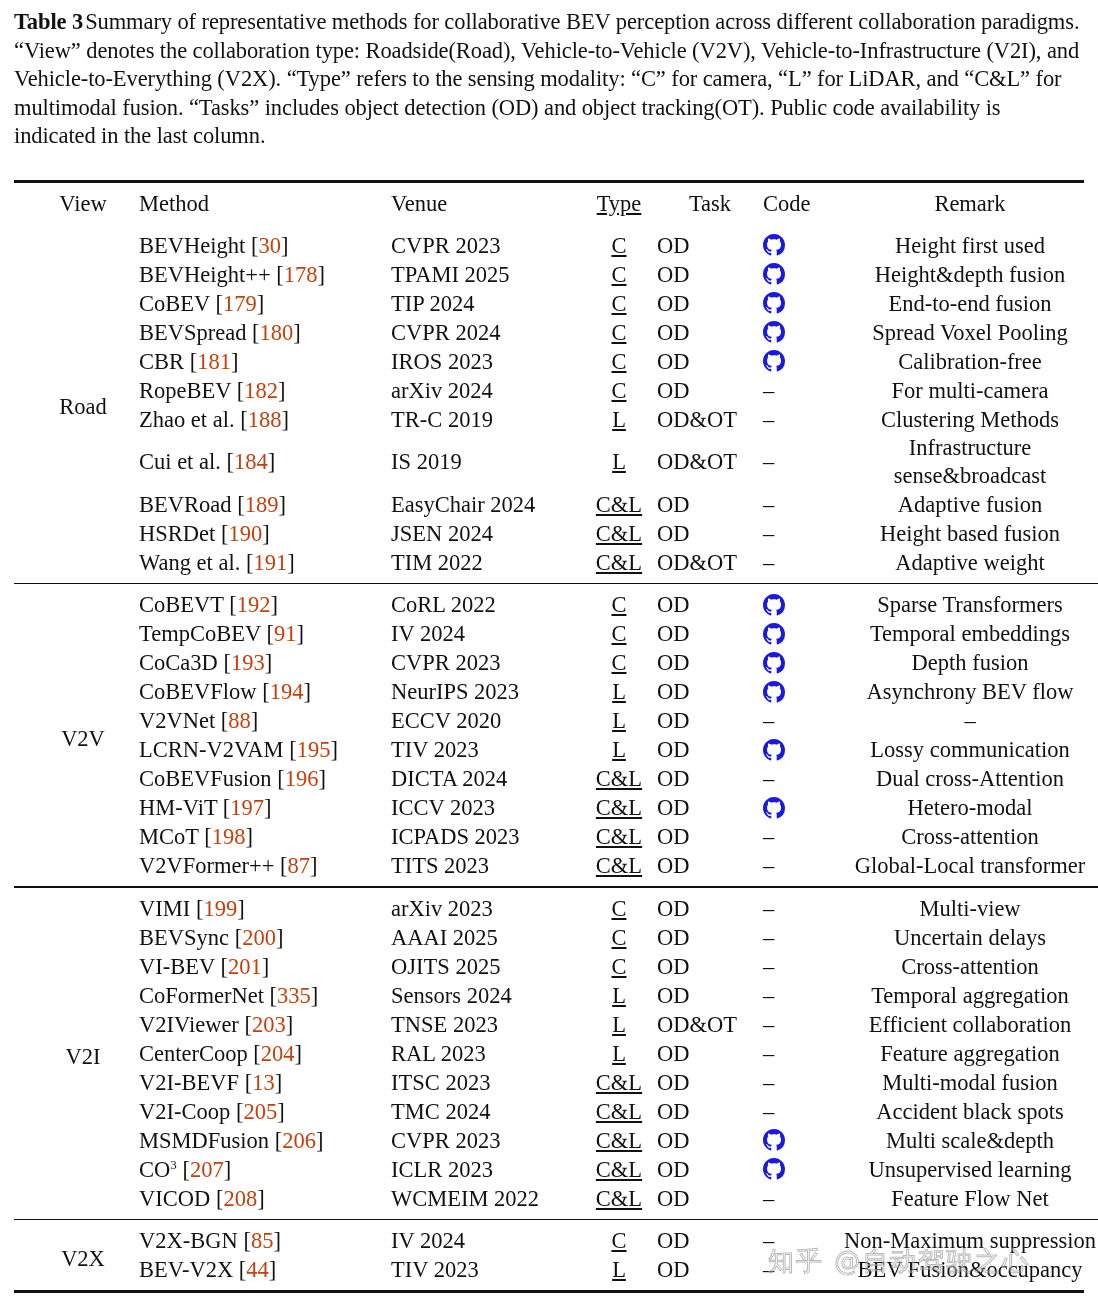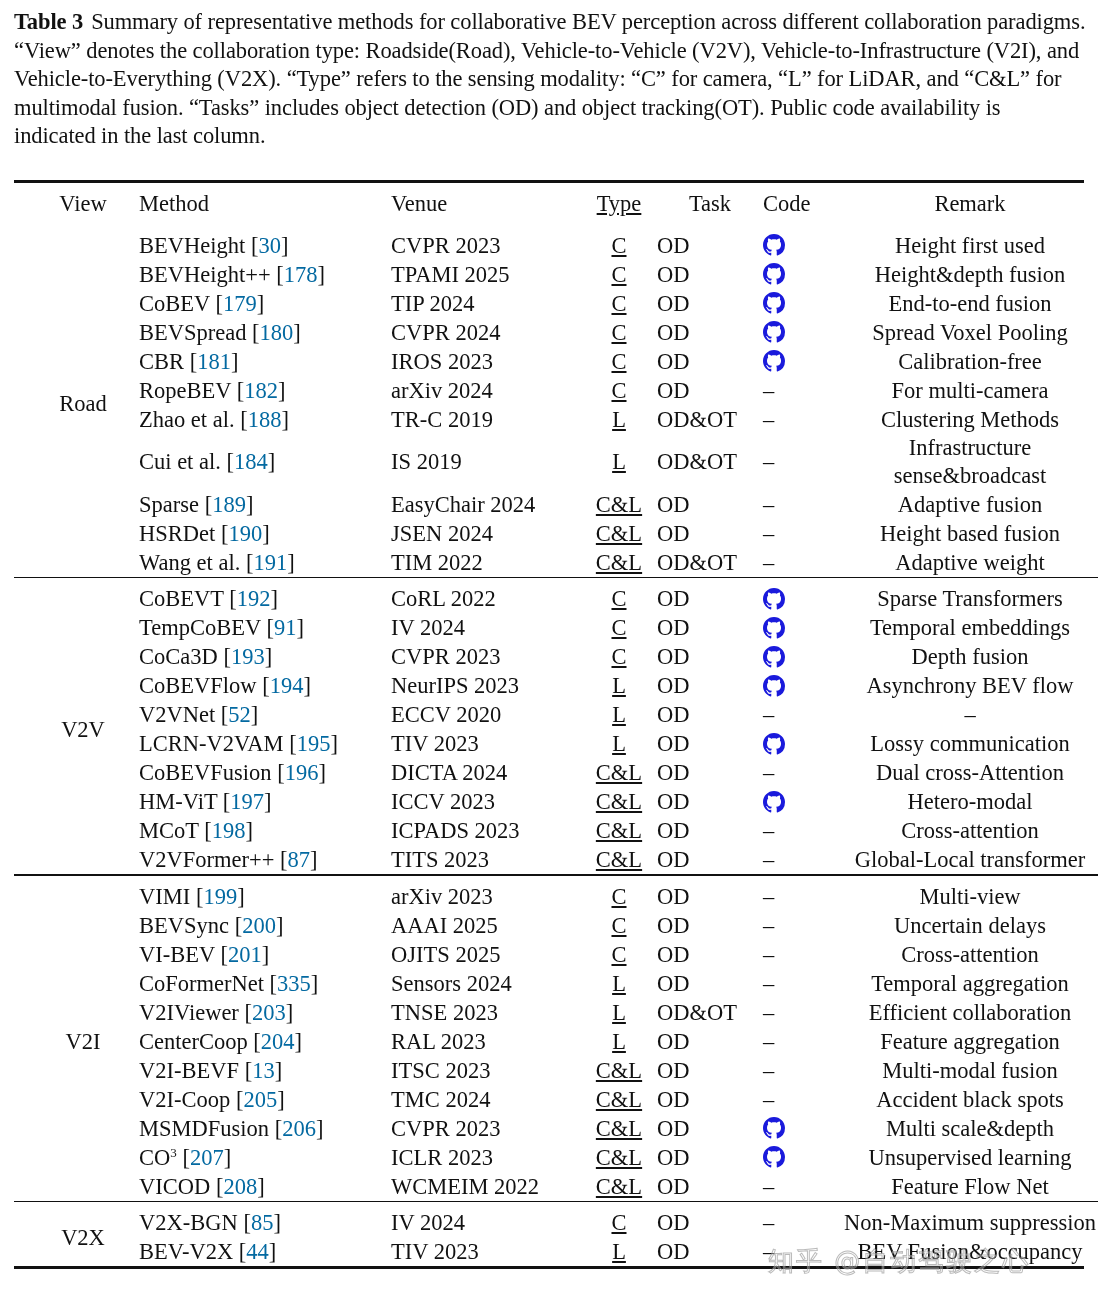--- a/index.html
+++ b/index.html
@@ -4,39 +4,39 @@
 <style>
   html, body { margin: 0; padding: 0; background: #ffffff; }
   body {
     width: 1098px; height: 1310px; position: relative; overflow: hidden;
     font-family: "Liberation Serif", "DejaVu Serif", serif; color: #111;
   }
   .caption {
     position: absolute; left: 14px; top: 8px; width: 1072px;
     font-size: 22.5px; line-height: 28.6px; letter-spacing: -0.1px;
   }
-  .caption .label { font-weight: bold; margin-right: 8px; }
+  .caption .label { font-weight: bold; margin-right: 2px; }
   .tbl-wrap { position: absolute; left: 14px; top: 180px; width: 1070px; }
   .rule-thick { height: 2.5px; background: #111; }
   table { border-collapse: collapse; width: 1070px; table-layout: fixed; font-size: 22.5px; }
   td, th { padding: 0; font-weight: normal; white-space: nowrap; }
   th { height: 42px; line-height: 42px; }
   td { height: 29px; line-height: 29px; }
   .c-view { width: 112px; text-align: center; padding-left: 13px; }
   .c-method { width: 232px; text-align: left; }
   .c-venue { width: 190px; text-align: left; }
   .c-type { width: 76px; text-align: center; text-decoration: underline; }
   .c-task { width: 106px; }
   .c-code { width: 60px; text-align: left; }
   .c-remark { width: 294px; text-align: center; }
   th.c-method { text-align: left; padding-right: 20px; }
   th.c-view { padding-left: 13px; }
-  .ref { color: #0369a1; }
+  .ref { color: #c2410c; }
   .sec-top td { padding-top: 6px; }
-  .sec-bot td { padding-bottom: 0; }
+  .sec-bot td { padding-bottom: 6px; }
   .tall td { height: 56px; line-height: 28px; }
   .gh { display: inline-block; width: 22px; height: 22px; vertical-align: middle; margin-top: -4px; }
   .section-rule td { padding: 0; height: 0; }
   .section-rule div { height: 1.5px; background: #111; }
   sup { font-size: 13px; line-height: 0; }
   .watermark {
     position: absolute; left: 768px; top: 1244px; font-family: "DejaVu Sans", sans-serif;
     font-size: 26px; color: rgba(160,160,160,0.55); letter-spacing: 2px; pointer-events: none;
     -webkit-text-stroke: 1px rgba(140,140,140,0.6); color: rgba(255,255,255,0.3);
   }
@@ -132,21 +132,21 @@
         </tr>
         <tr class="tall">
           <td class="c-method"><span>Cui et al.</span> <span>[</span><span class="ref">184</span><span>]</span></td>
           <td class="c-venue">IS 2019</td>
           <td class="c-type">L</td>
           <td class="c-task">OD&amp;OT</td>
           <td class="c-code">–</td>
           <td class="c-remark"><span>Infrastructure</span><br><span>sense&amp;broadcast</span></td>
         </tr>
         <tr class="">
-          <td class="c-method"><span>Sparse</span> <span>[</span><span class="ref">189</span><span>]</span></td>
+          <td class="c-method"><span>BEVRoad</span> <span>[</span><span class="ref">189</span><span>]</span></td>
           <td class="c-venue">EasyChair 2024</td>
           <td class="c-type">C&amp;L</td>
           <td class="c-task">OD</td>
           <td class="c-code">–</td>
           <td class="c-remark"><span>Adaptive fusion</span></td>
         </tr>
         <tr class="">
           <td class="c-method"><span>HSRDet</span> <span>[</span><span class="ref">190</span><span>]</span></td>
           <td class="c-venue">JSEN 2024</td>
           <td class="c-type">C&amp;L</td>
@@ -202,21 +202,21 @@
           <td class="c-method"><span>CoBEVFlow</span> <span>[</span><span class="ref">194</span><span>]</span></td>
           <td class="c-venue">NeurIPS 2023</td>
           <td class="c-type">L</td>
           <td class="c-task">OD</td>
           <td class="c-code"><span class="gh"><svg viewBox="0 0 16 16" width="22" height="22">
                 <path fill="#1a1adc" d="M8 0C3.58 0 0 3.58 0 8c0 3.54 2.29 6.53 5.47 7.59.4.07.55-.17.55-.38 0-.19-.01-.82-.01-1.49-2.01.37-2.53-.49-2.69-.94-.09-.23-.48-.94-.82-1.13-.28-.15-.68-.52-.01-.53.63-.01 1.08.58 1.23.82.72 1.21 1.87.87 2.33.66.07-.52.28-.87.51-1.07-1.78-.2-3.64-.89-3.64-3.95 0-.87.31-1.59.82-2.15-.08-.2-.36-1.02.08-2.12 0 0 .67-.21 2.2.82.64-.18 1.32-.27 2-.27.68 0 1.36.09 2 .27 1.53-1.04 2.2-.82 2.2-.82.44 1.1.16 1.92.08 2.12.51.56.82 1.27.82 2.15 0 3.07-1.87 3.75-3.65 3.95.29.25.54.73.54 1.48 0 1.07-.01 1.93-.01 2.2 0 .21.15.46.55.38A8.013 8.013 0 0016 8c0-4.42-3.58-8-8-8z"></path>
               </svg></span></td>
           <td class="c-remark"><span>Asynchrony BEV flow</span></td>
         </tr>
         <tr class="">
-          <td class="c-method"><span>V2VNet</span> <span>[</span><span class="ref">52</span><span>]</span></td>
+          <td class="c-method"><span>V2VNet</span> <span>[</span><span class="ref">88</span><span>]</span></td>
           <td class="c-venue">ECCV 2020</td>
           <td class="c-type">L</td>
           <td class="c-task">OD</td>
           <td class="c-code">–</td>
           <td class="c-remark"><span>–</span></td>
         </tr>
         <tr class="">
           <td class="c-method"><span>LCRN-V2VAM</span> <span>[</span><span class="ref">195</span><span>]</span></td>
           <td class="c-venue">TIV 2023</td>
           <td class="c-type">L</td>

